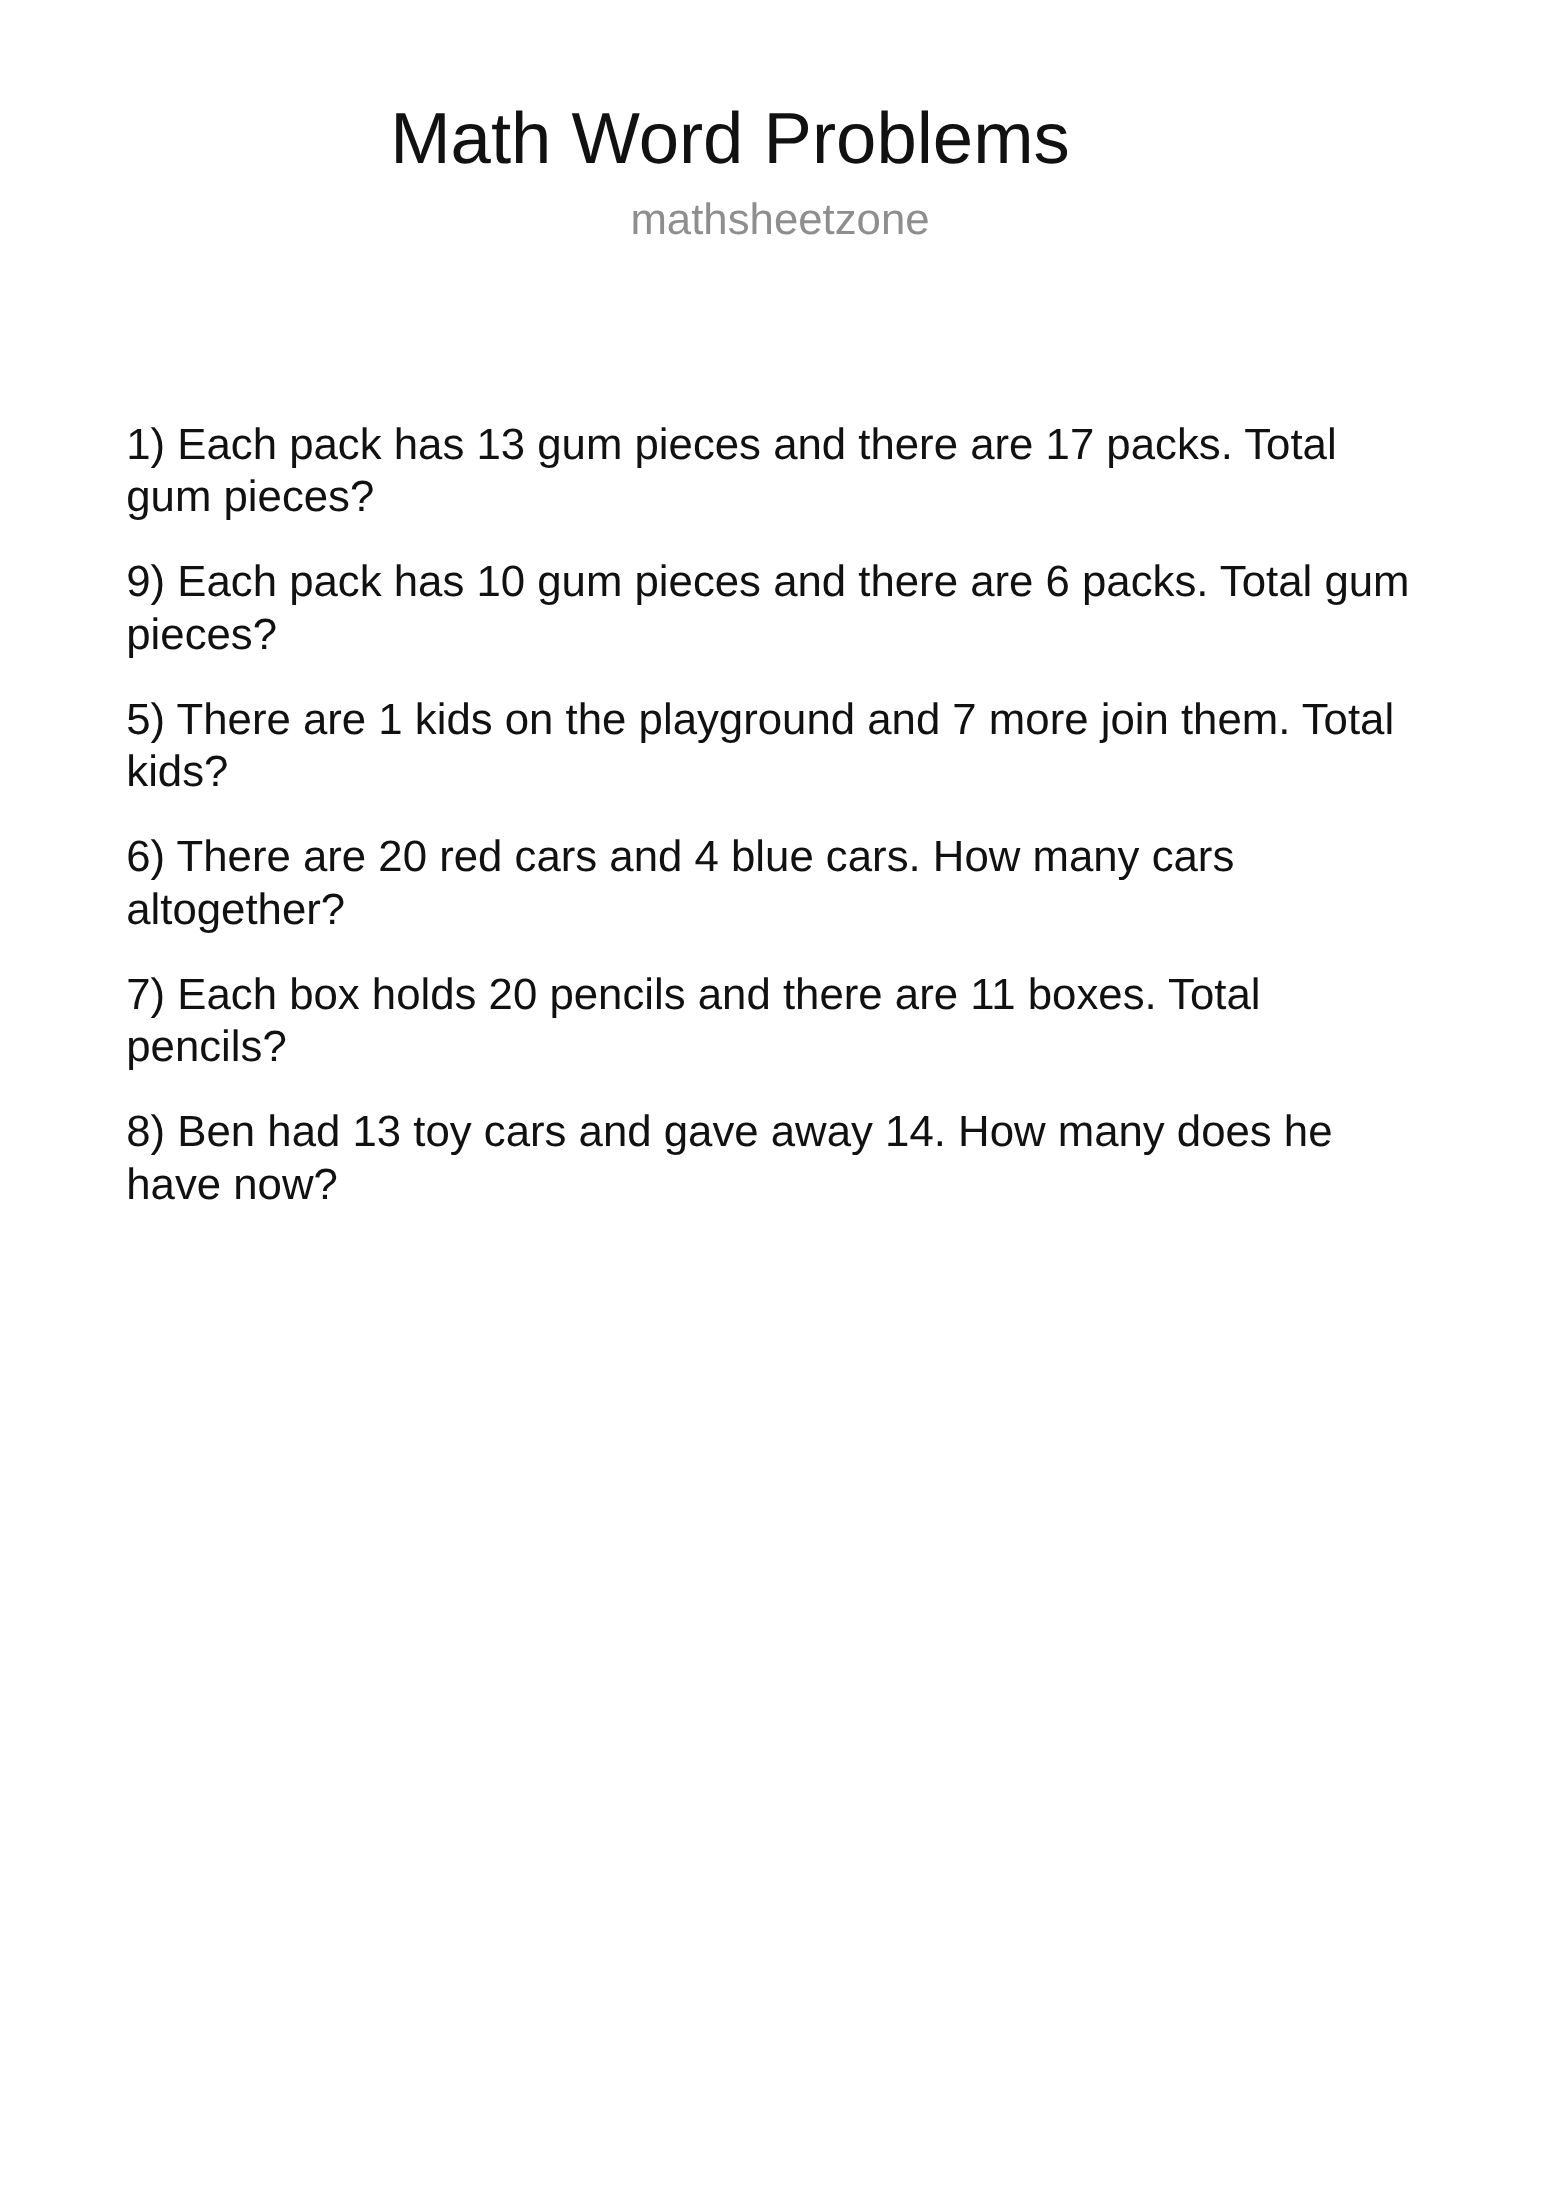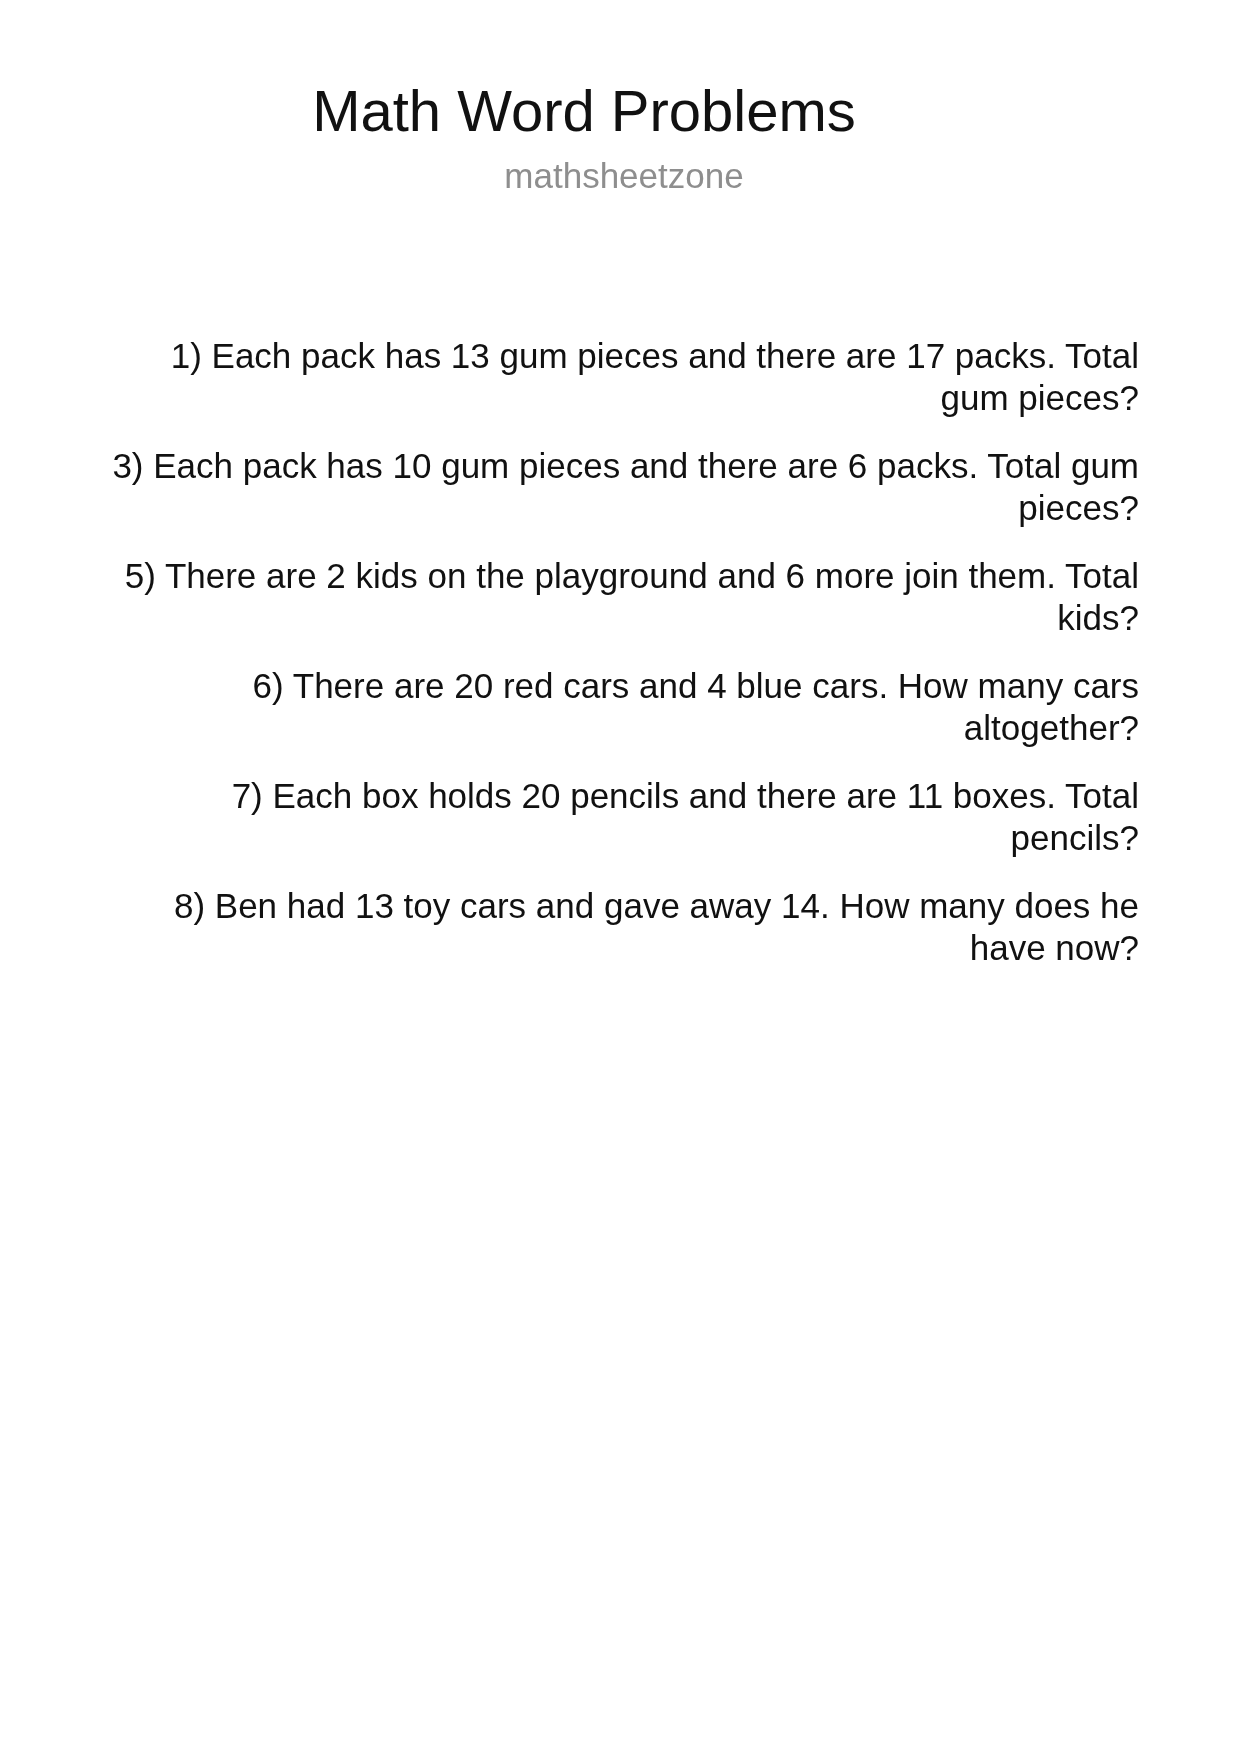--- a/index.html
+++ b/index.html
@@ -35,41 +35,40 @@
     line-height: 42px;
     font-weight: 400;
     text-align: center;
     color: #8e8e8e;
     transform: translateX(4px);
     white-space: nowrap;
   }
   .problems {
     margin: 138px 0 0 101px;
     width: 1038px;
-    text-align: right;
   }
   .problem {
     margin: 0 0 26px 0;
     font-size: 35px;
     line-height: 42px;
     font-weight: 400;
     color: #111111;
   }
 </style>
 </head>
 <body>
 
 <div class="page">
 
   <h1 class="doc-title">Math Word Problems</h1>
 
   <div class="doc-subtitle">mathsheetzone</div>
 
   <div class="problems">
     <p class="problem">1) Each pack has 13 gum pieces and there are 17 packs. Total gum pieces?</p>
-    <p class="problem">3) Each pack has 10 gum pieces and there are 6 packs. Total gum pieces?</p>
-    <p class="problem">5) There are 2 kids on the playground and 6 more join them. Total kids?</p>
+    <p class="problem">9) Each pack has 10 gum pieces and there are 6 packs. Total gum pieces?</p>
+    <p class="problem">5) There are 1 kids on the playground and 7 more join them. Total kids?</p>
     <p class="problem">6) There are 20 red cars and 4 blue cars. How many cars altogether?</p>
     <p class="problem">7) Each box holds 20 pencils and there are 11 boxes. Total pencils?</p>
     <p class="problem">8) Ben had 13 toy cars and gave away 14. How many does he have now?</p>
   </div>
 
 </div>
 
 </body></html>

